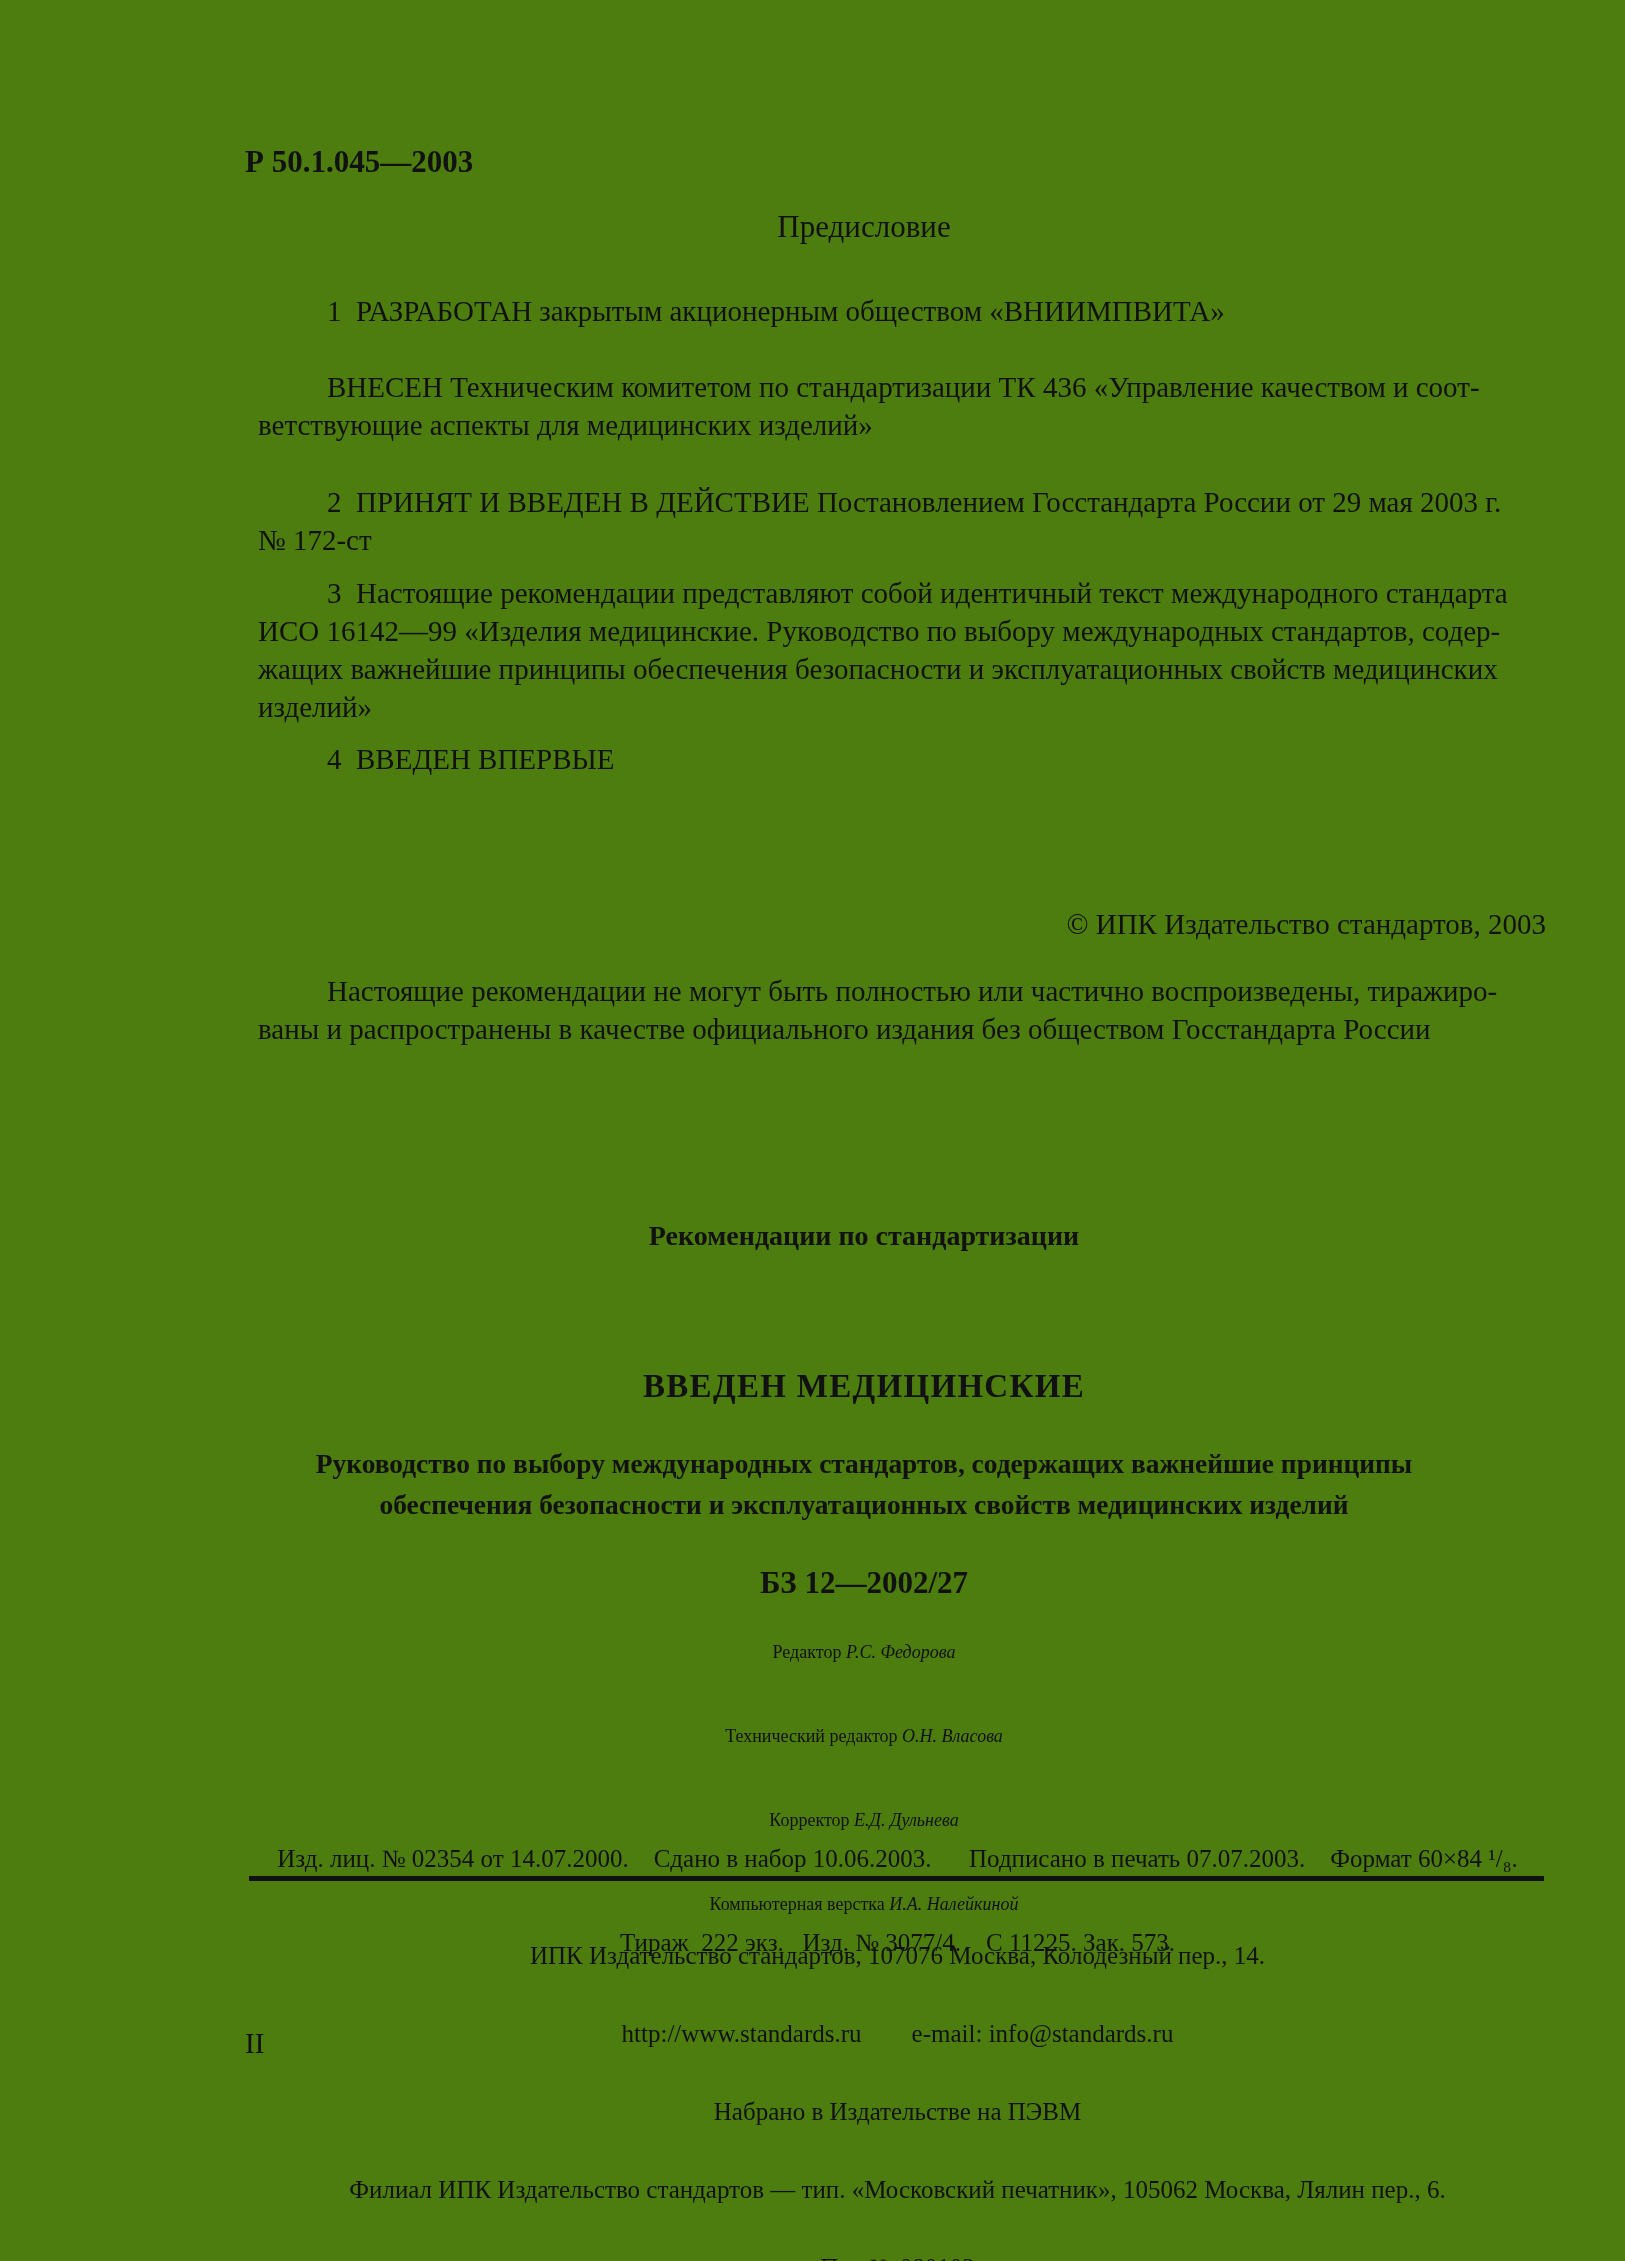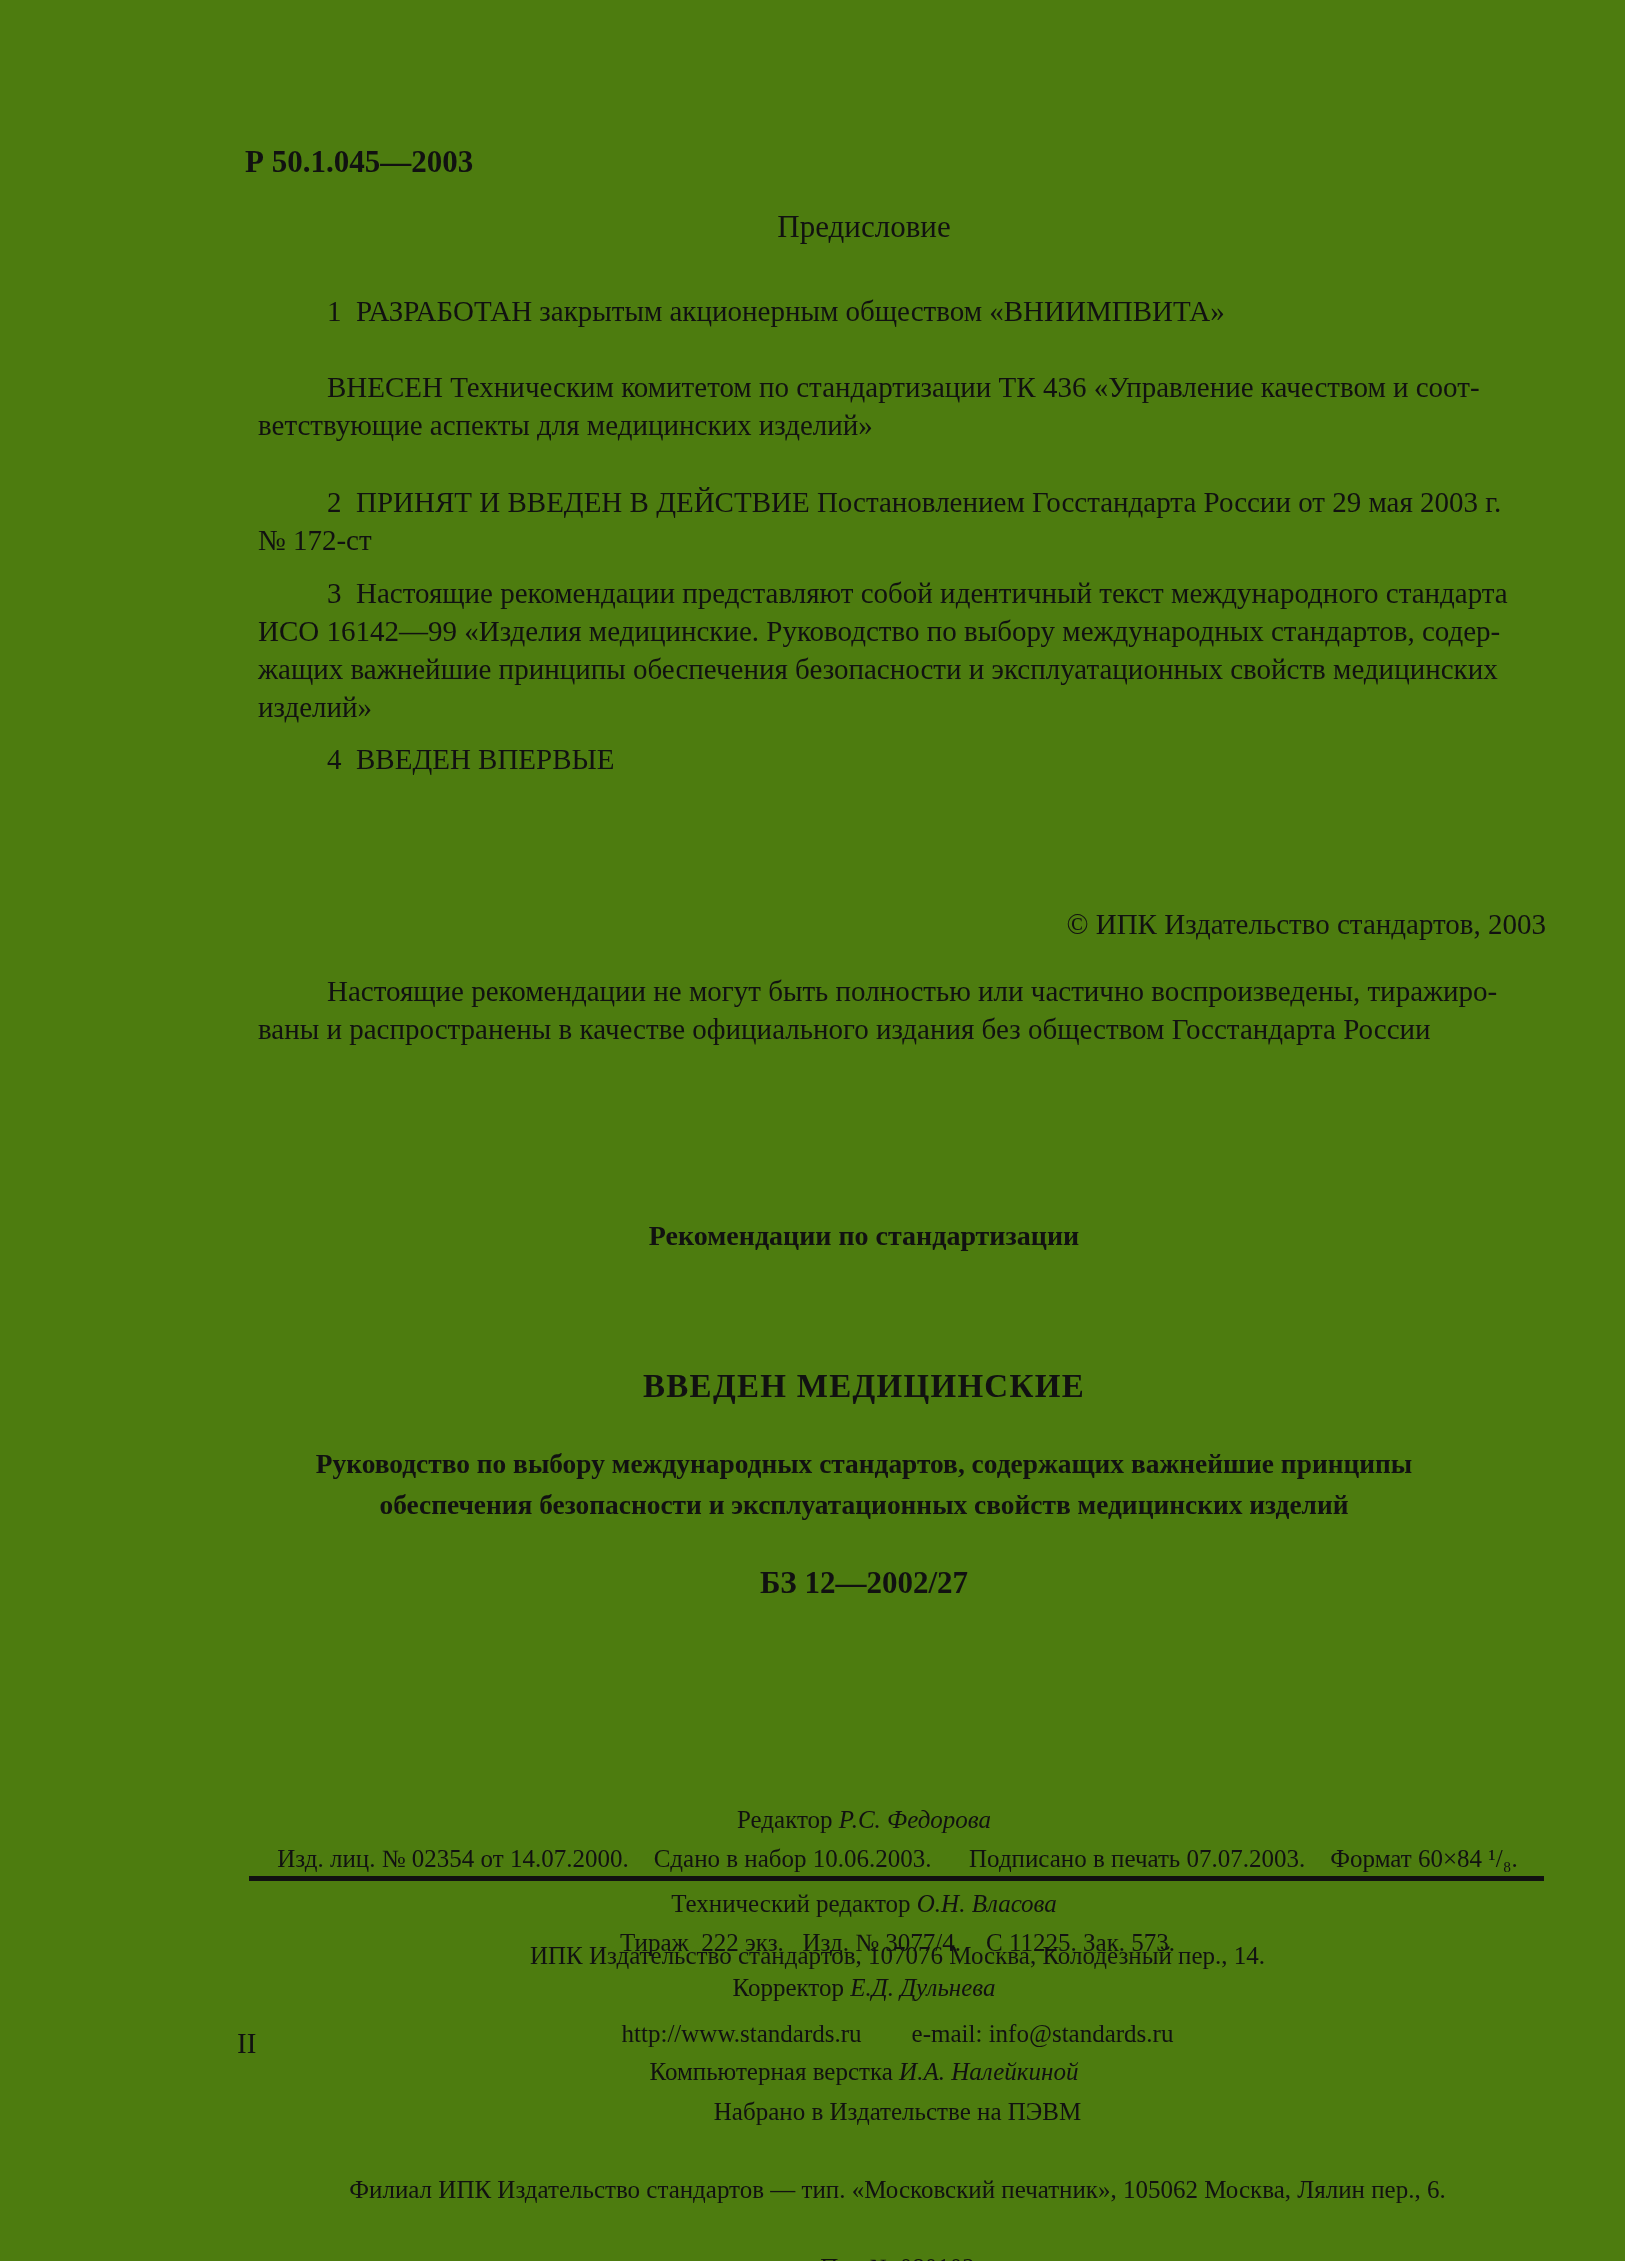--- a/index.html
+++ b/index.html
@@ -52,22 +52,22 @@
   }
   .copyright-line {
     top: 908px;
     font-size: 29px;
   }
   .category-line   { top: 1220px; font-size: 28px; }
   .main-title      { top: 1368px; font-size: 33px; letter-spacing: 1.3px; }
   .subtitle-lines  { top: 1444px; font-size: 27.4px; line-height: 41px; font-family: Liberation Serif, serif; }
   .code-line       { top: 1565px; font-size: 31px; }
   .credits-block {
-    top: 1750px;
-    font-size: 25px;
+    top: 1582px;
+    font-size: 18px;
     line-height: 28px;
   }
   .credits-block .name { font-style: italic; }
   .imprint-block {
     top: 1789px;
     font-size: 25px;
     line-height: 28px;
     left: 249px;
     width: 1297px;
     text-align: center;
@@ -82,21 +82,21 @@
   }
   .publisher-block {
     top: 1891px;
     font-size: 25px;
     line-height: 26px;
     left: 249px;
     width: 1297px;
     text-align: center;
   }
   .page-num {
-    left: 237px;
+    left: 245px;
     top: 2027px;
     font-size: 29px;
   }
 </style>
 </head>
 <body>
 
 <div class="page">
 
   <div class="t doc-number">Р 50.1.045—2003</div>

